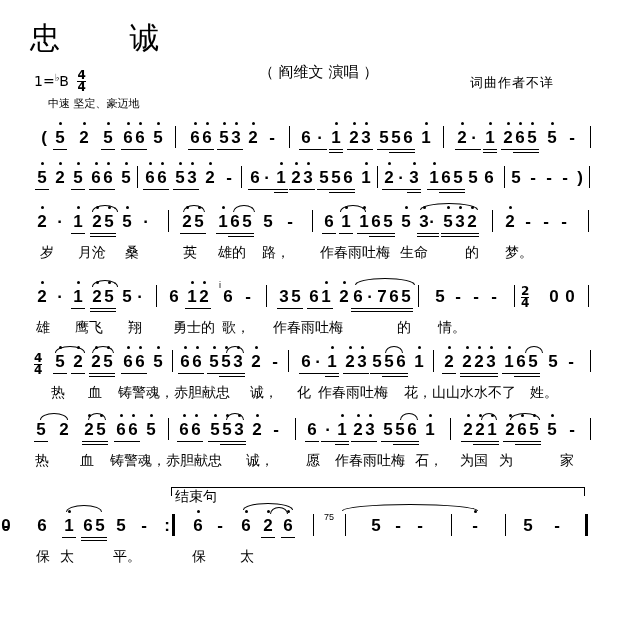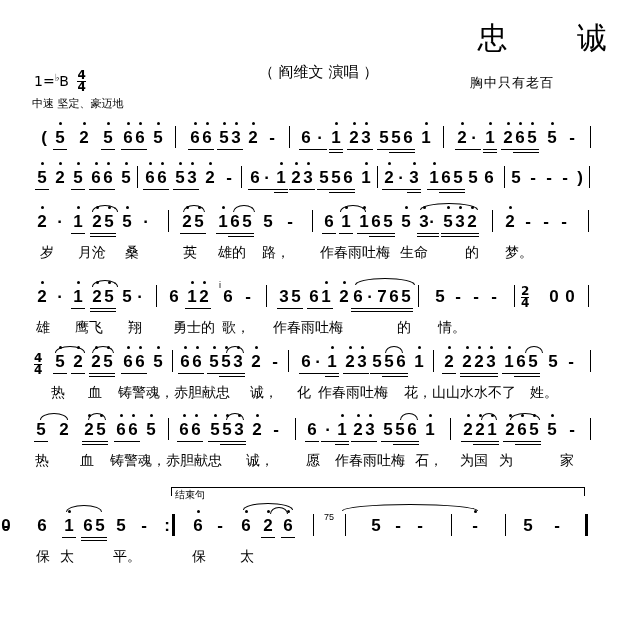--- a/index.html
+++ b/index.html
@@ -1,49 +1,49 @@
 <!DOCTYPE html>
 <html><head>
 <meta charset="utf-8">
 <style>
   html, body { margin: 0; padding: 0; background: #ffffff; }
   body { width: 637px; height: 617px; position: relative; overflow: hidden; font-family: "DejaVu Sans", sans-serif; color: #000; }
-  .title { position: absolute; left: 0; width: 637px; top: 18px; text-align: right; font-size: 30px; letter-spacing: 30px; font-family: "DejaVu Sans", sans-serif; text-indent: 30px; }
+  .title { position: absolute; left: 0; width: 637px; top: 18px; text-align: left; font-size: 30px; letter-spacing: 30px; font-family: "DejaVu Sans", sans-serif; text-indent: 30px; }
   .subtitle { position: absolute; left: 0; width: 637px; top: 63px; text-align: center; font-size: 15px; }
   .key { position: absolute; left: 34px; top: 70px; font-size: 14px; }
   .key .flat { font-size: 10px; vertical-align: 5px; }
   .frac { display: inline-block; vertical-align: middle; text-align: center; font-size: 12px; line-height: 11px; font-weight: bold; margin-left: 4px; }
   .frac .num { border-bottom: 1px solid #000; display: block; }
-  .tempo { position: absolute; left: 32px; top: 96px; font-size: 11px; }
+  .tempo { position: absolute; left: 48px; top: 96px; font-size: 11px; }
   .credits { position: absolute; left: 470px; top: 74px; font-size: 13px; letter-spacing: 1px; font-family: "DejaVu Serif", serif; }
 
   .row { position: absolute; left: 0; width: 637px; height: 30px; }
   .tok { position: absolute; top: 0; font-family: "Liberation Sans", sans-serif; font-weight: bold; font-size: 17px; width: 12px; text-align: center; line-height: 20px; }
   .tok .dot-up { position: absolute; left: 5px; top: -6px; width: 3px; height: 3px; background: #000; border-radius: 50%; }
   .tok .ul1 { position: absolute; left: -1px; right: -1px; top: 21px; height: 1px; background: #000; }
   .tok .ul2 { position: absolute; left: -1px; right: -1px; top: 24px; height: 1px; background: #000; }
   .bar { position: absolute; top: -2px; width: 1px; height: 22px; background: #000; }
   .bar.thick { width: 3px; }
   .lyr { position: absolute; font-family: "DejaVu Serif", serif; font-size: 14px; top: 33px; }
   .slur { position: absolute; border: 1px solid #000; border-bottom: none; border-radius: 50% 50% 0 0 / 100% 100% 0 0; height: 6px; }
   .bracket { position: absolute; left: 171px; top: 487px; width: 412px; height: 8px; border-top: 1px solid #000; border-left: 1px solid #000; border-right: 1px solid #000; }
-  .bracket-label { position: absolute; left: 175px; top: 488px; font-size: 10px; }
+  .bracket-label { position: absolute; left: 175px; top: 488px; font-size: 14px; }
   .grace { position: absolute; font-size: 9px; font-family: "Liberation Sans", sans-serif; }
 </style>
 </head>
 <body>
 
 <div class="title">忠 诚</div>
 <div class="subtitle">（ 阎维文 演唱 ）</div>
 <div class="key">
   <span>1=</span><span class="flat">♭</span><span>B</span>
   <span class="frac"><span class="num">4</span><span>4</span></span>
 </div>
 <div class="tempo">中速 坚定、豪迈地</div>
-<div class="credits">胸中只有老百</div>
+<div class="credits">词曲作者不详</div>
 
 <div id="score">
     <div class="row" style="top: 128px;">
       <span class="tok" style="left: 38px;">(</span>
       <span class="tok" style="left: 54px;">5<span class="dot-up"></span><span class="ul1"></span></span>
       <span class="tok" style="left: 78px;">2<span class="dot-up"></span></span>
       <span class="tok" style="left: 102px;">5<span class="dot-up"></span><span class="ul1"></span></span>
       <span class="tok" style="left: 122px;">6<span class="dot-up"></span><span class="ul1"></span></span>
       <span class="tok" style="left: 134px;">6<span class="dot-up"></span><span class="ul1"></span></span>
       <span class="tok" style="left: 152px;">5<span class="dot-up"></span></span>

